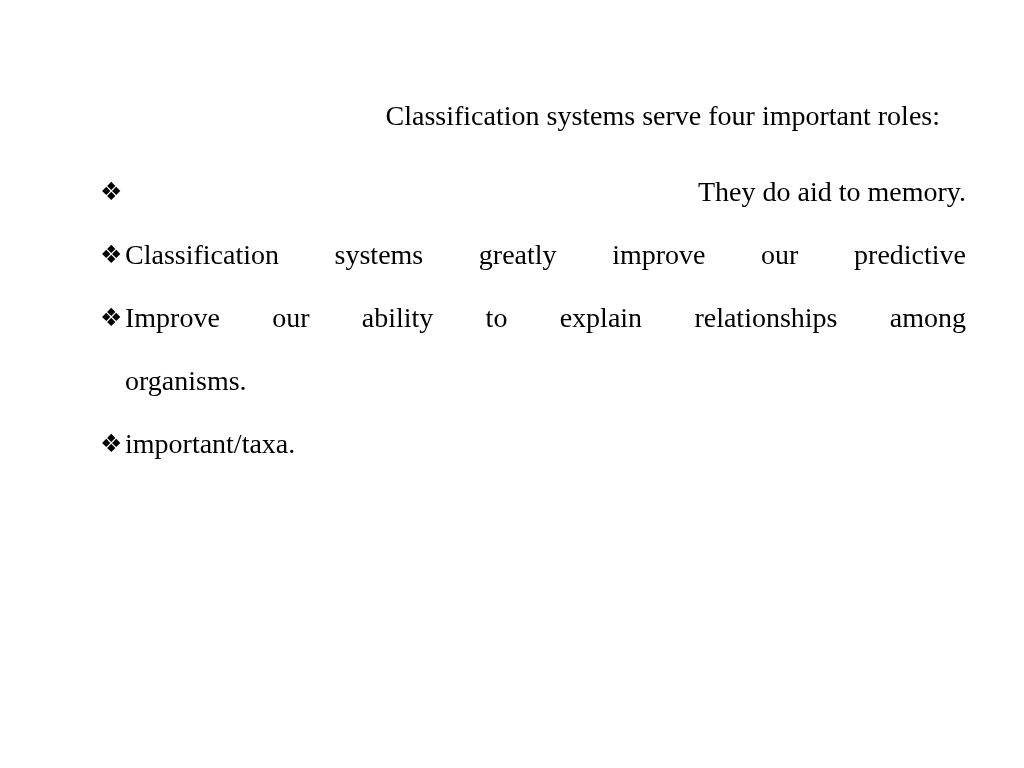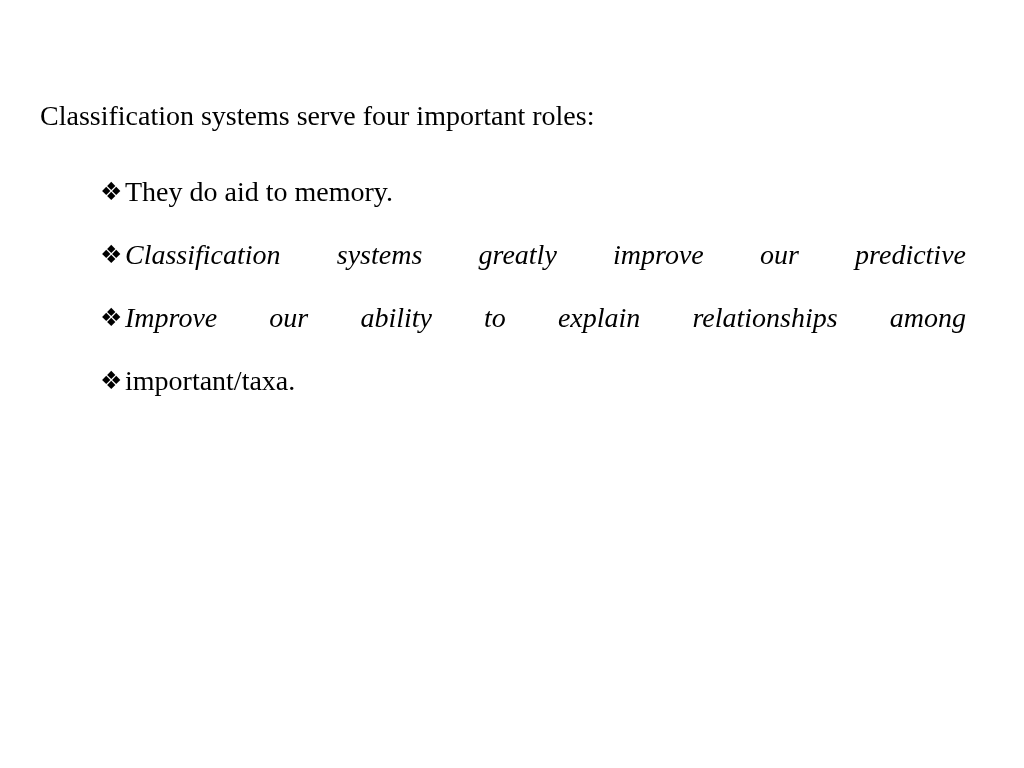--- a/index.html
+++ b/index.html
@@ -35,20 +35,21 @@
   
   .lead-line {
     position: absolute;
     left: 40px;
     top: 97px;
     width: 900px;
     font-size: 28px;
     line-height: 38px;
     white-space: nowrap;
     color: #000000;
+    text-align: right;
   }
 
   
   .bullet-list {
     position: absolute;
     left: 100px;
     top: 160px;
     width: 866px;
     list-style: none;
     margin: 0;
@@ -69,37 +70,37 @@
   
   .bullet-item .line-last {
     display: block;
     text-align: left;
   }
 
   .bullet-item .line-just {
     display: block;
     text-align: justify;
     text-align-last: justify;
-    font-style: italic;
   }
 
   .bullet-marker {
     position: absolute;
     left: 0;
     top: 0;
     width: 25px;
     font-size: 25px;
     line-height: 63px;
     text-align: left;
     color: #000000;
   }
 
   
   .bullet-item.single .line-last {
     white-space: nowrap;
+    text-align: right;
   }
 </style>
 </head>
 <body>
 
 <div class="slide">
   <div class="slide-body">
 
     <div class="lead-line">Classification systems serve four important roles:</div>
 
@@ -111,20 +112,21 @@
       </li>
 
       <li class="bullet-item">
         <span class="bullet-marker">❖</span>
         <span class="line-just">Classification systems greatly improve our predictive</span>
       </li>
 
       <li class="bullet-item">
         <span class="bullet-marker">❖</span>
         <span class="line-just">Improve our ability to explain relationships among</span>
+        <span class="line-last">organisms.</span>
       </li>
 
       <li class="bullet-item">
         <span class="bullet-marker">❖</span>
         <span class="line-last">important/taxa.</span>
       </li>
 
     </ul>
   </div>
 </div>

